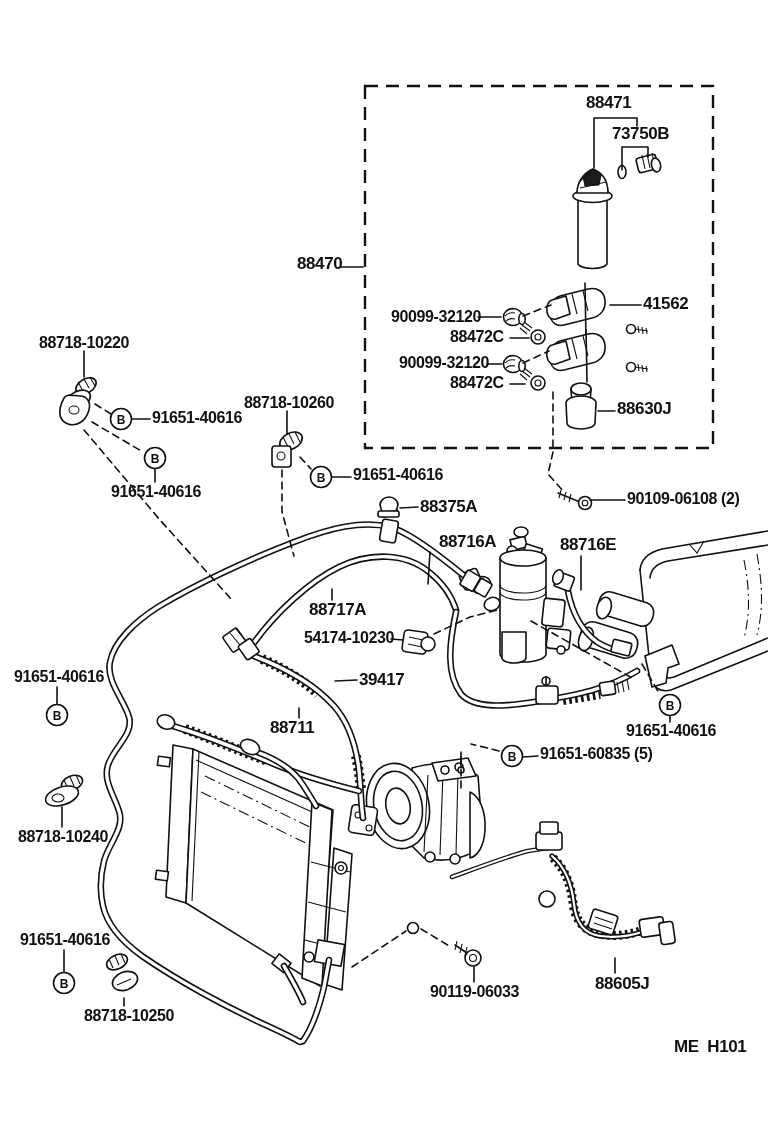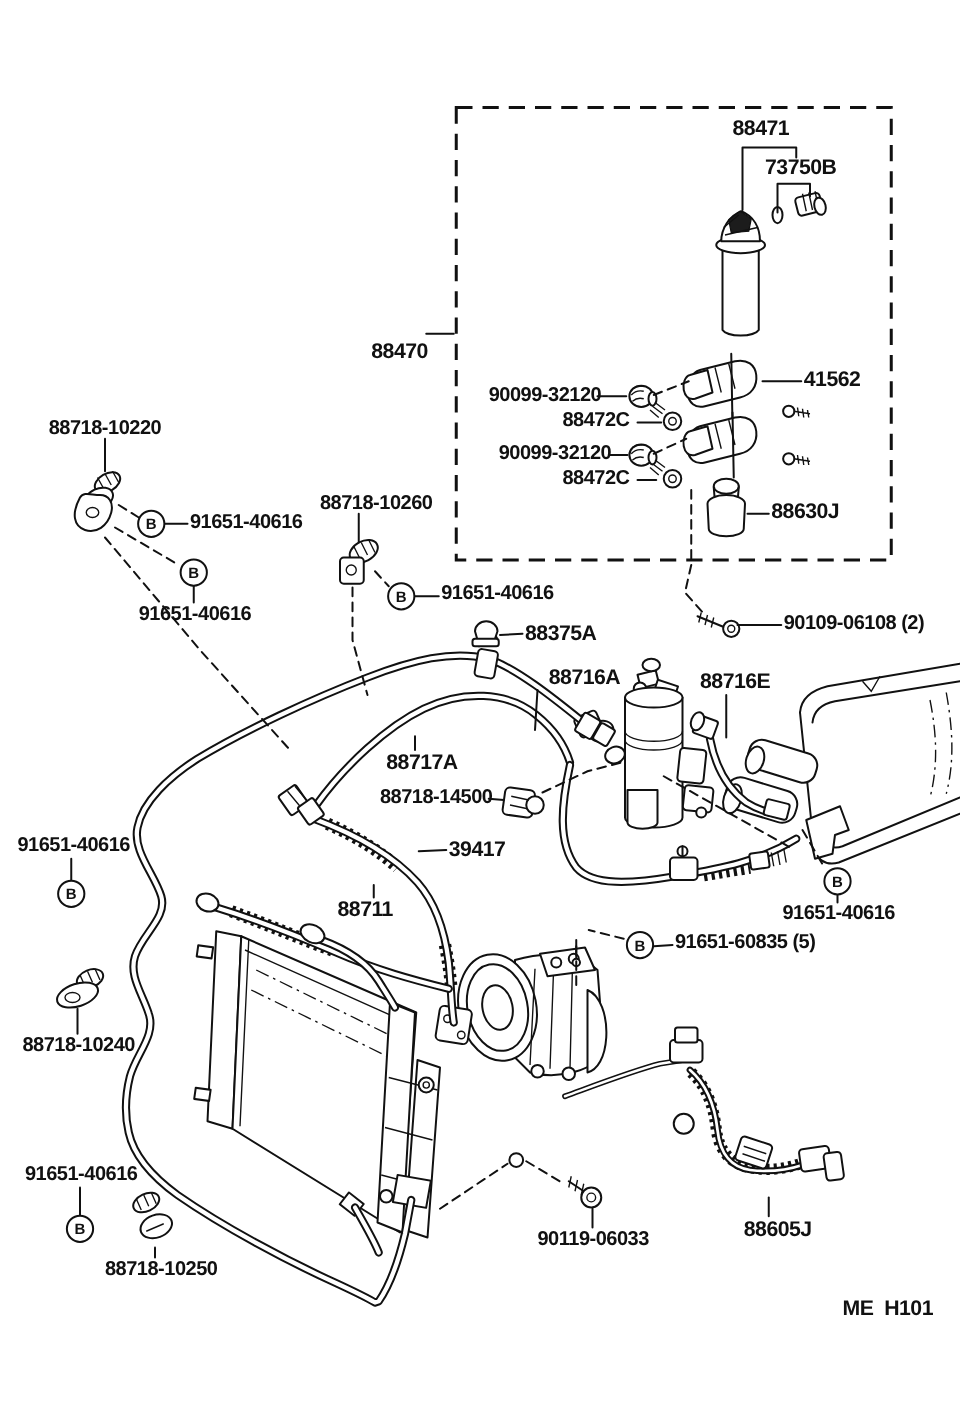--- a/index.html
+++ b/index.html
@@ -364,38 +364,38 @@
     </g>
     <g>
       <circle class="part" cx="64" cy="983" r="10.5"></circle>
       <text class="bsym" x="64" y="987.5" text-anchor="middle">B</text>
     </g>
   </g>
 </svg>
 
 <div class="lbl big" style="left:586px;top:94px">88471</div>
 <div class="lbl big" style="left:612px;top:125px">73750B</div>
-<div class="lbl big" style="left:297px;top:272px">88470</div>
+<div class="lbl big" style="left:297px;top:255px">88470</div>
 <div class="lbl" style="left:391px;top:309px">90099-32120</div>
 <div class="lbl" style="left:450px;top:329px">88472C</div>
 <div class="lbl" style="left:399px;top:355px">90099-32120</div>
 <div class="lbl" style="left:450px;top:375px">88472C</div>
 <div class="lbl big" style="left:643px;top:295px">41562</div>
 <div class="lbl big" style="left:617px;top:400px">88630J</div>
 <div class="lbl" style="left:627px;top:491px">90109-06108 (2)</div>
 <div class="lbl" style="left:39px;top:335px">88718-10220</div>
 <div class="lbl" style="left:152px;top:410px">91651-40616</div>
 <div class="lbl" style="left:111px;top:484px">91651-40616</div>
-<div class="lbl" style="left:256px;top:395px">88718-10260</div>
+<div class="lbl" style="left:244px;top:395px">88718-10260</div>
 <div class="lbl" style="left:353px;top:467px">91651-40616</div>
 <div class="lbl big" style="left:420px;top:498px">88375A</div>
 <div class="lbl big" style="left:439px;top:533px">88716A</div>
 <div class="lbl big" style="left:560px;top:536px">88716E</div>
 <div class="lbl big" style="left:309px;top:601px">88717A</div>
-<div class="lbl" style="left:304px;top:630px">88718-14500</div>
+<div class="lbl" style="left:304px;top:630px">54174-10230</div>
 <div class="lbl big" style="left:359px;top:671px">39417</div>
 <div class="lbl big" style="left:270px;top:719px">88711</div>
 <div class="lbl" style="left:626px;top:723px">91651-40616</div>
 <div class="lbl" style="left:540px;top:746px">91651-60835 (5)</div>
 <div class="lbl" style="left:14px;top:669px">91651-40616</div>
 <div class="lbl" style="left:18px;top:829px">88718-10240</div>
 <div class="lbl" style="left:20px;top:932px">91651-40616</div>
 <div class="lbl" style="left:84px;top:1008px">88718-10250</div>
 <div class="lbl" style="left:430px;top:984px">90119-06033</div>
 <div class="lbl big" style="left:595px;top:975px">88605J</div>

